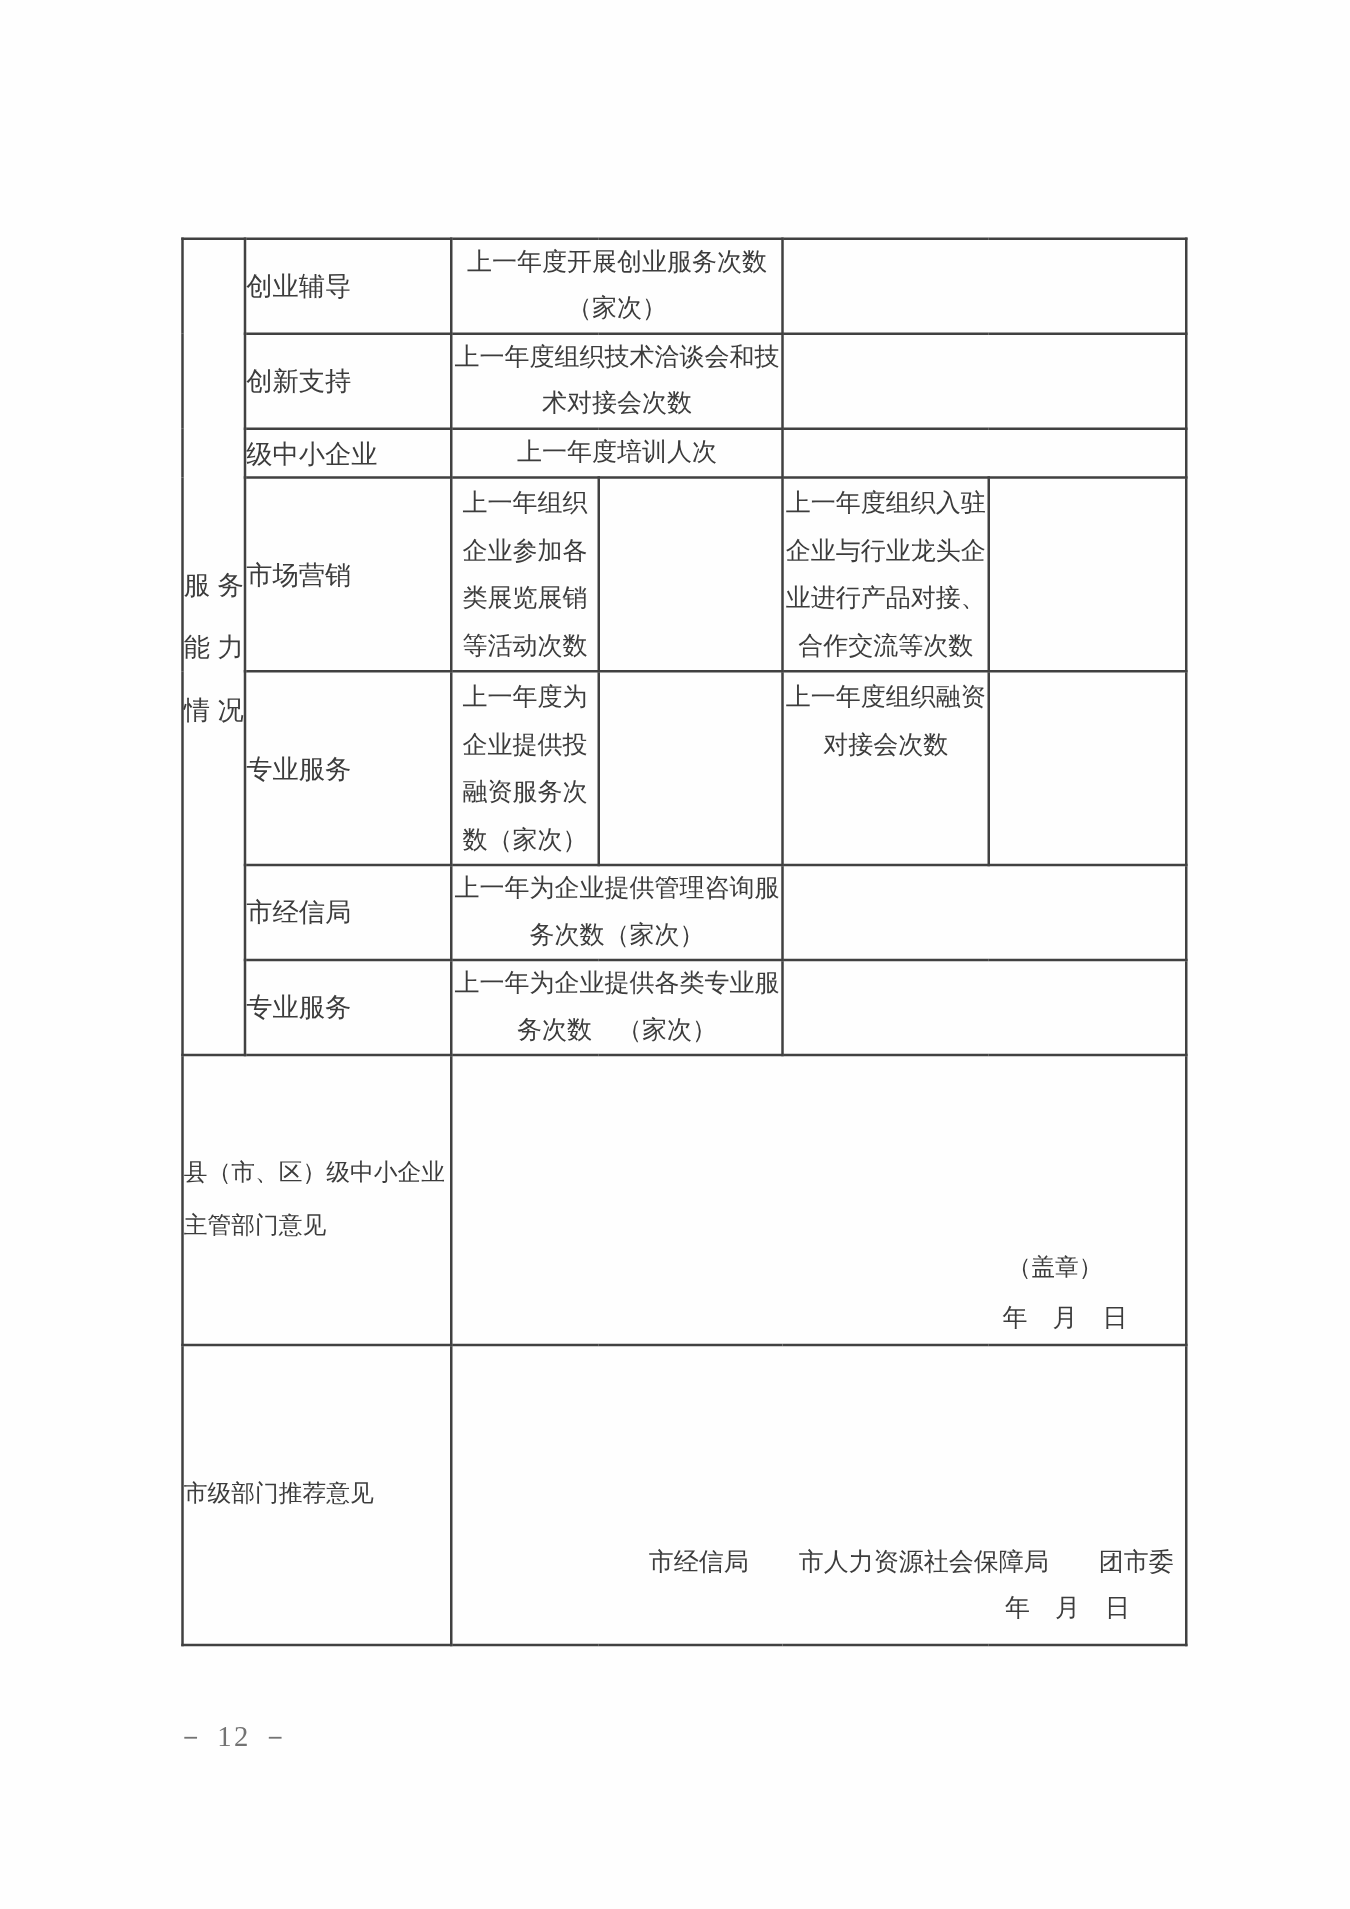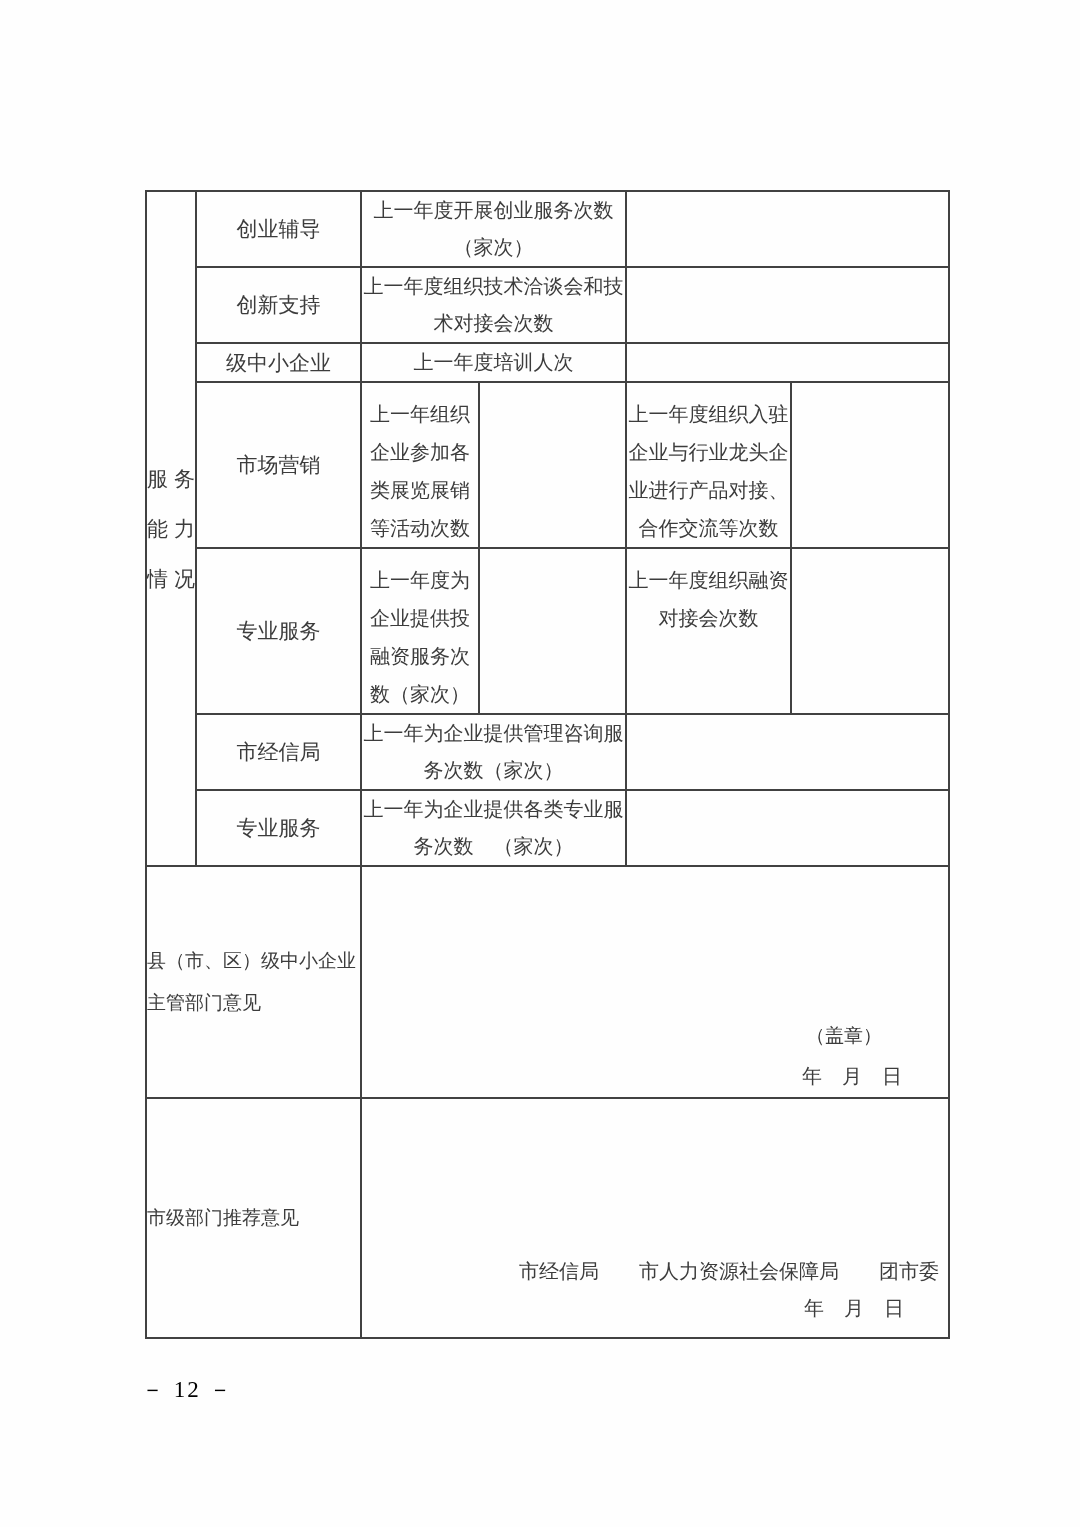--- a/index.html
+++ b/index.html
@@ -38,38 +38,37 @@
     text-align: center;
     vertical-align: middle;
     font-size: 21px;
     line-height: 50px;
     letter-spacing: 6px;
     white-space: pre;
     padding-left: 5px;
   }
   
   td.lbl {
-    text-align: center;
     vertical-align: middle;
     font-size: 21px;
     white-space: pre;
     font-family: Liberation Mono, monospace;
   }
   
   td.desc {
     text-align: center;
     vertical-align: middle;
     font-size: 20px;
     line-height: 37px;
     padding: 2px 0 2px 6px;
     white-space: pre;
   }
   td.desc.top {
     vertical-align: top;
-    padding-top: 12px;
+    padding-top: 1px;
     line-height: 38px;
     margin-top: 12px;
   }
   
   td.val {
     background: #fefefe;
   }
   
   td.biglbl {
     text-align: left;
@@ -110,21 +109,21 @@
     right: 44px;
     font-size: 20px;
     white-space: pre;
   }
   .pagenum {
     position: absolute;
     left: 141px;
     top: 1374px;
     font-size: 23px;
     letter-spacing: 2px;
-    color: #000000;
+    color: #737373;
     white-space: pre;
   }
 </style>
 </head>
 <body>
 
 <div class="sheet">
 
   <table class="form">
     <colgroup>

